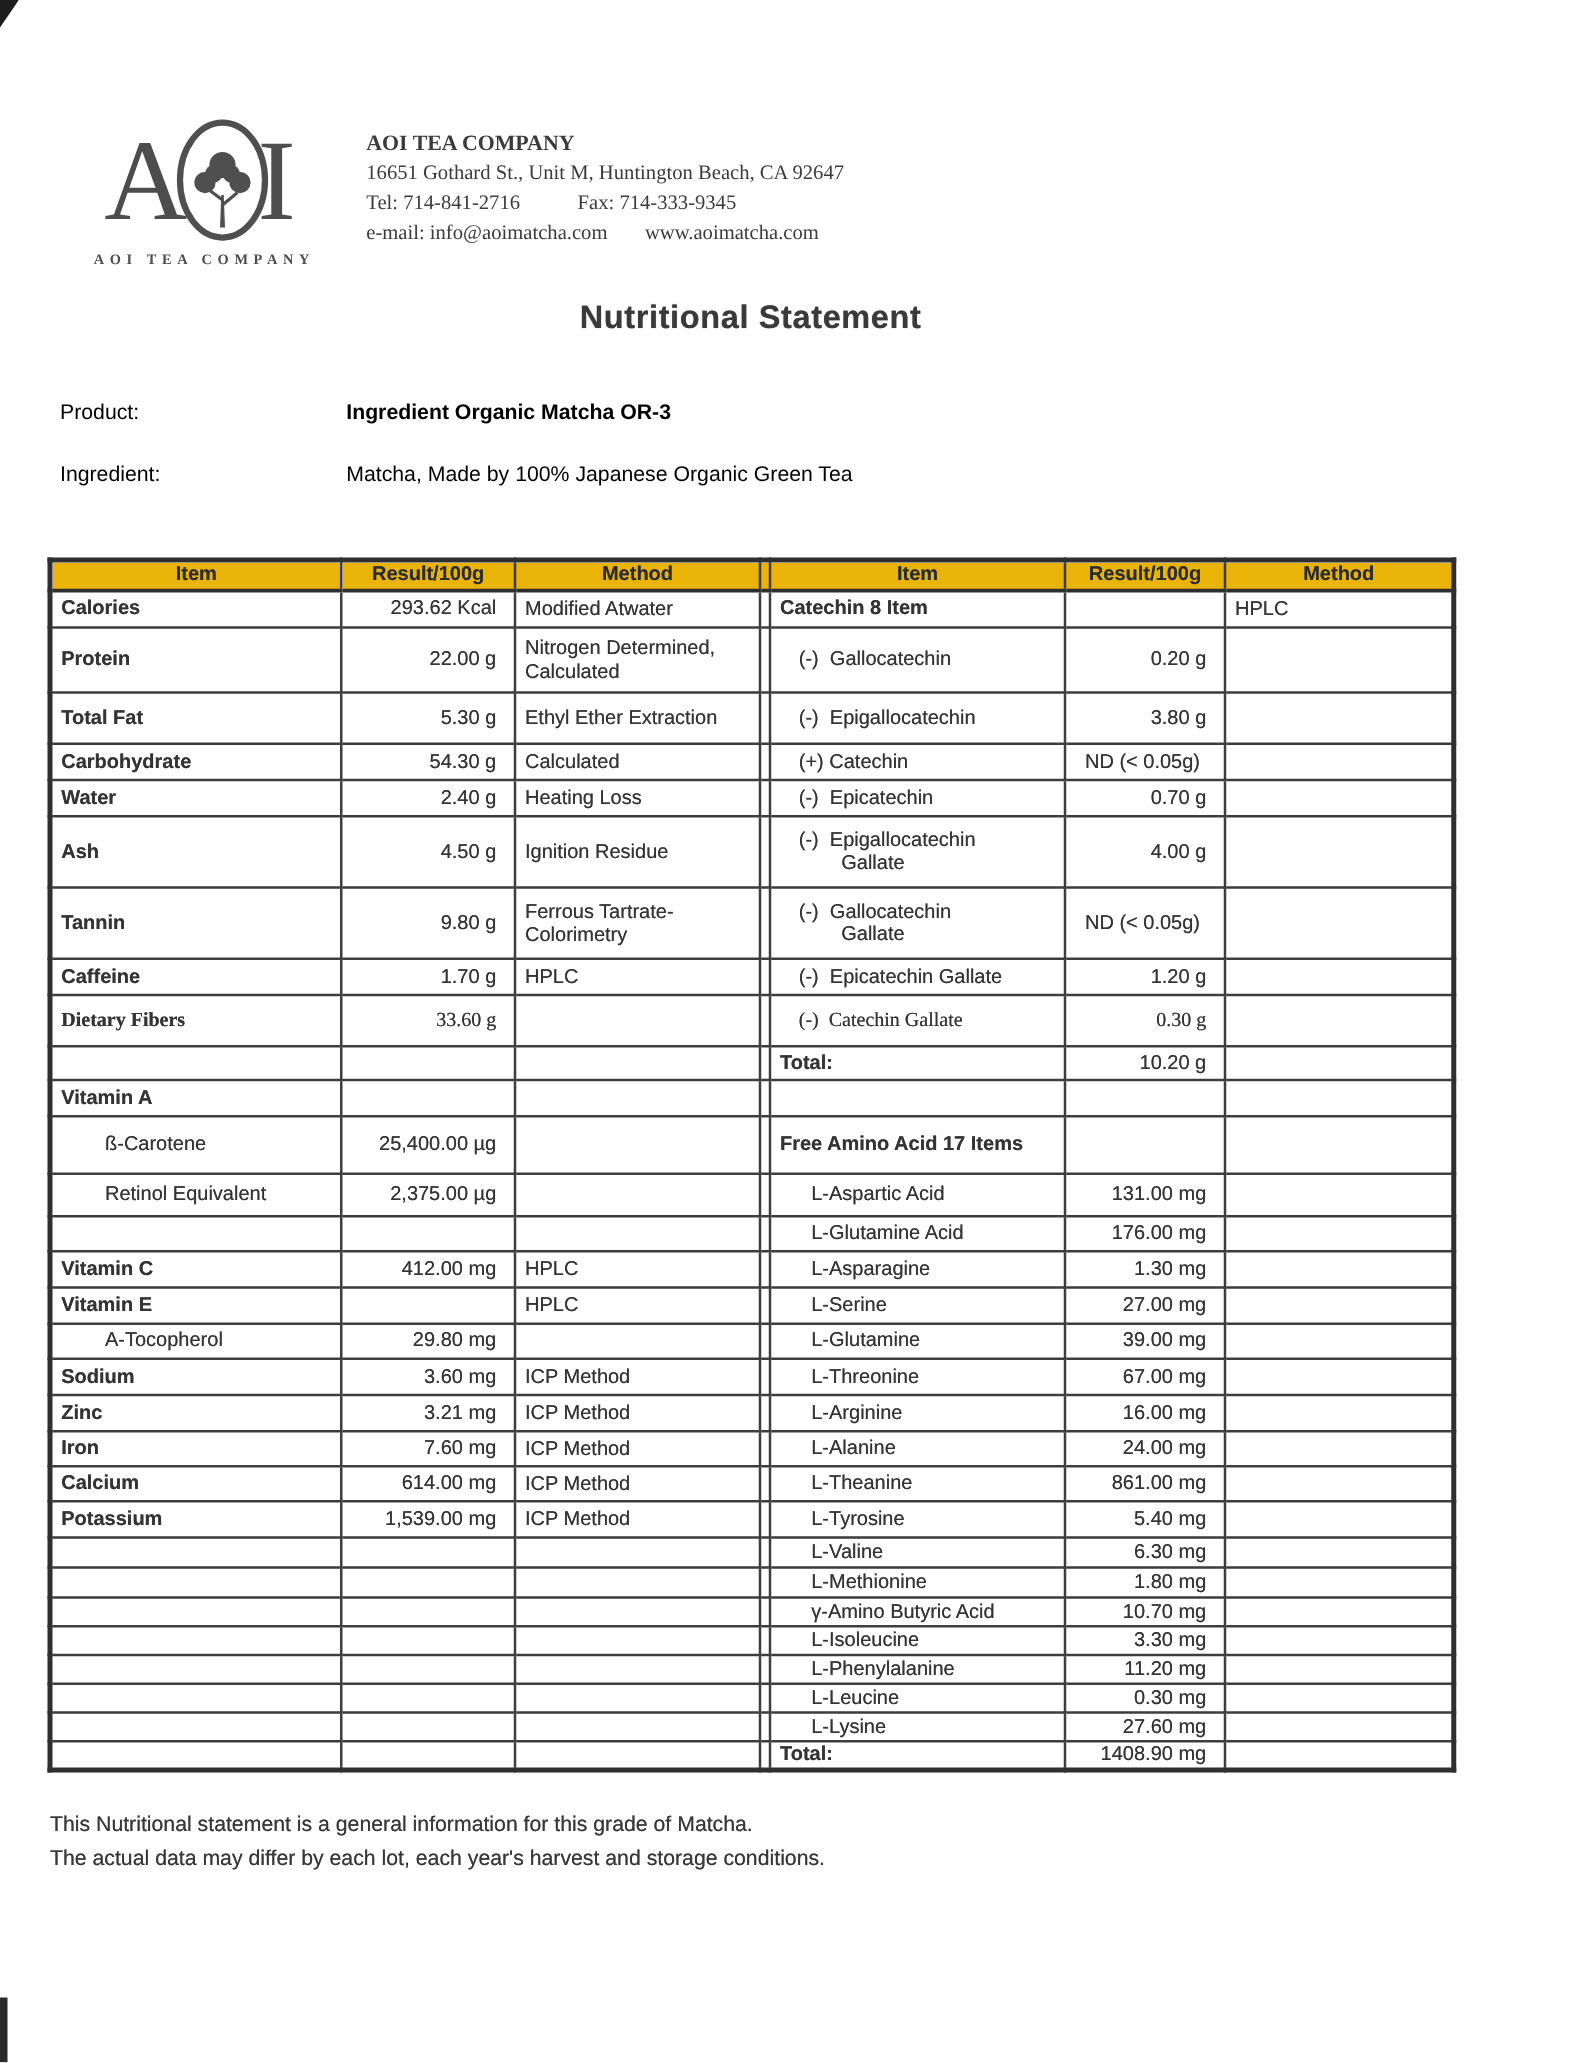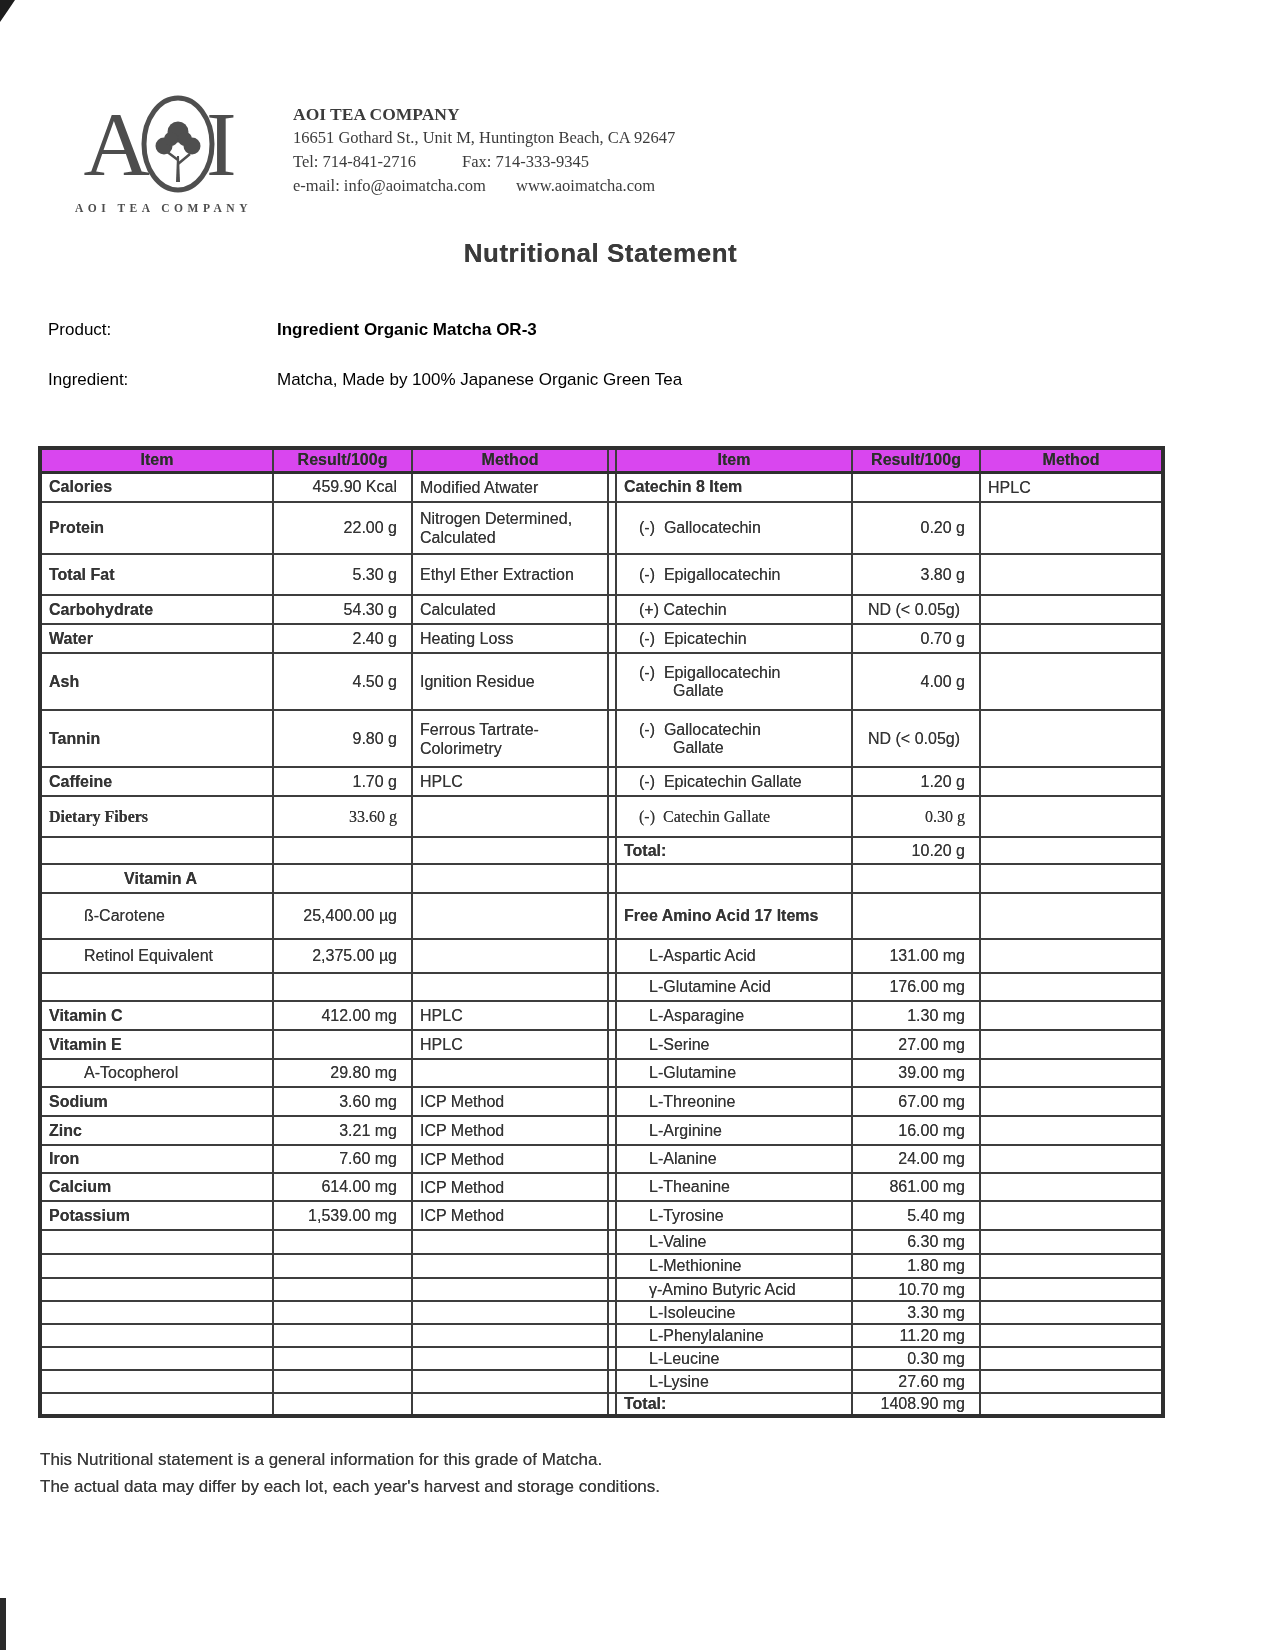--- a/index.html
+++ b/index.html
@@ -71,21 +71,21 @@
     border: 4px solid #2f2f2f;
     font-size: 16px; color: #343434;
   }
   table.nutri th, table.nutri td {
     border: 2px solid #3d3d3d;
     vertical-align: middle;
     overflow: hidden;
     text-shadow: 0 0 0.5px #5a5a5a;
   }
   table.nutri th {
-    height: 24px; background: #d946ef; font-weight: bold;
+    height: 24px; background: #eab308; font-weight: bold;
     font-size: 16px; color: #2c2c2c; text-align: center;
     border-bottom: 3px solid #2f2f2f;
   }
   th.gapcol { background: #ffffff; }
   td.item { padding-left: 7px; white-space: pre-wrap; }
   td.item.c-main { font-weight: bold; }
   td.item.c-total { font-weight: bold; }
   td.item.c-cat { padding-left: 56px; text-indent: -34px; }
   td.item.c-amino { padding-left: 32px; }
   td.item.c-vsub { padding-left: 42px; }
@@ -168,21 +168,21 @@
             <th>Method</th>
             <th class="gapcol"></th>
             <th>Item</th>
             <th>Result/100g</th>
             <th>Method</th>
           </tr>
       </thead>
       <tbody id="table-body">
           <tr style="height: 30px;">
             <td class="item c-main">Calories</td>
-            <td class="val">459.90 Kcal</td>
+            <td class="val">293.62 Kcal</td>
             <td class="method">Modified Atwater</td>
             <td class="gapcol"></td>
             <td class="item c-main">Catechin 8 Item</td>
             <td class="val"></td>
             <td class="method">HPLC</td>
           </tr>
           <tr style="height: 52px;">
             <td class="item c-main">Protein</td>
             <td class="val">22.00 g</td>
             <td class="method">Nitrogen Determined,
@@ -260,21 +260,21 @@
           </tr>
           <tr style="height: 27px;">
             <td class="item"></td>
             <td class="val"></td>
             <td class="method"></td>
             <td class="gapcol"></td>
             <td class="item c-total">Total:</td>
             <td class="val">10.20 g</td>
             <td class="method"></td>
           </tr>
-          <tr style="height: 29px; text-align: center;">
+          <tr style="height: 29px;">
             <td class="item c-main">Vitamin A</td>
             <td class="val"></td>
             <td class="method"></td>
             <td class="gapcol"></td>
             <td class="item"></td>
             <td class="val"></td>
             <td class="method"></td>
           </tr>
           <tr style="height: 46px;">
             <td class="item c-vsub">ß-Carotene</td>

